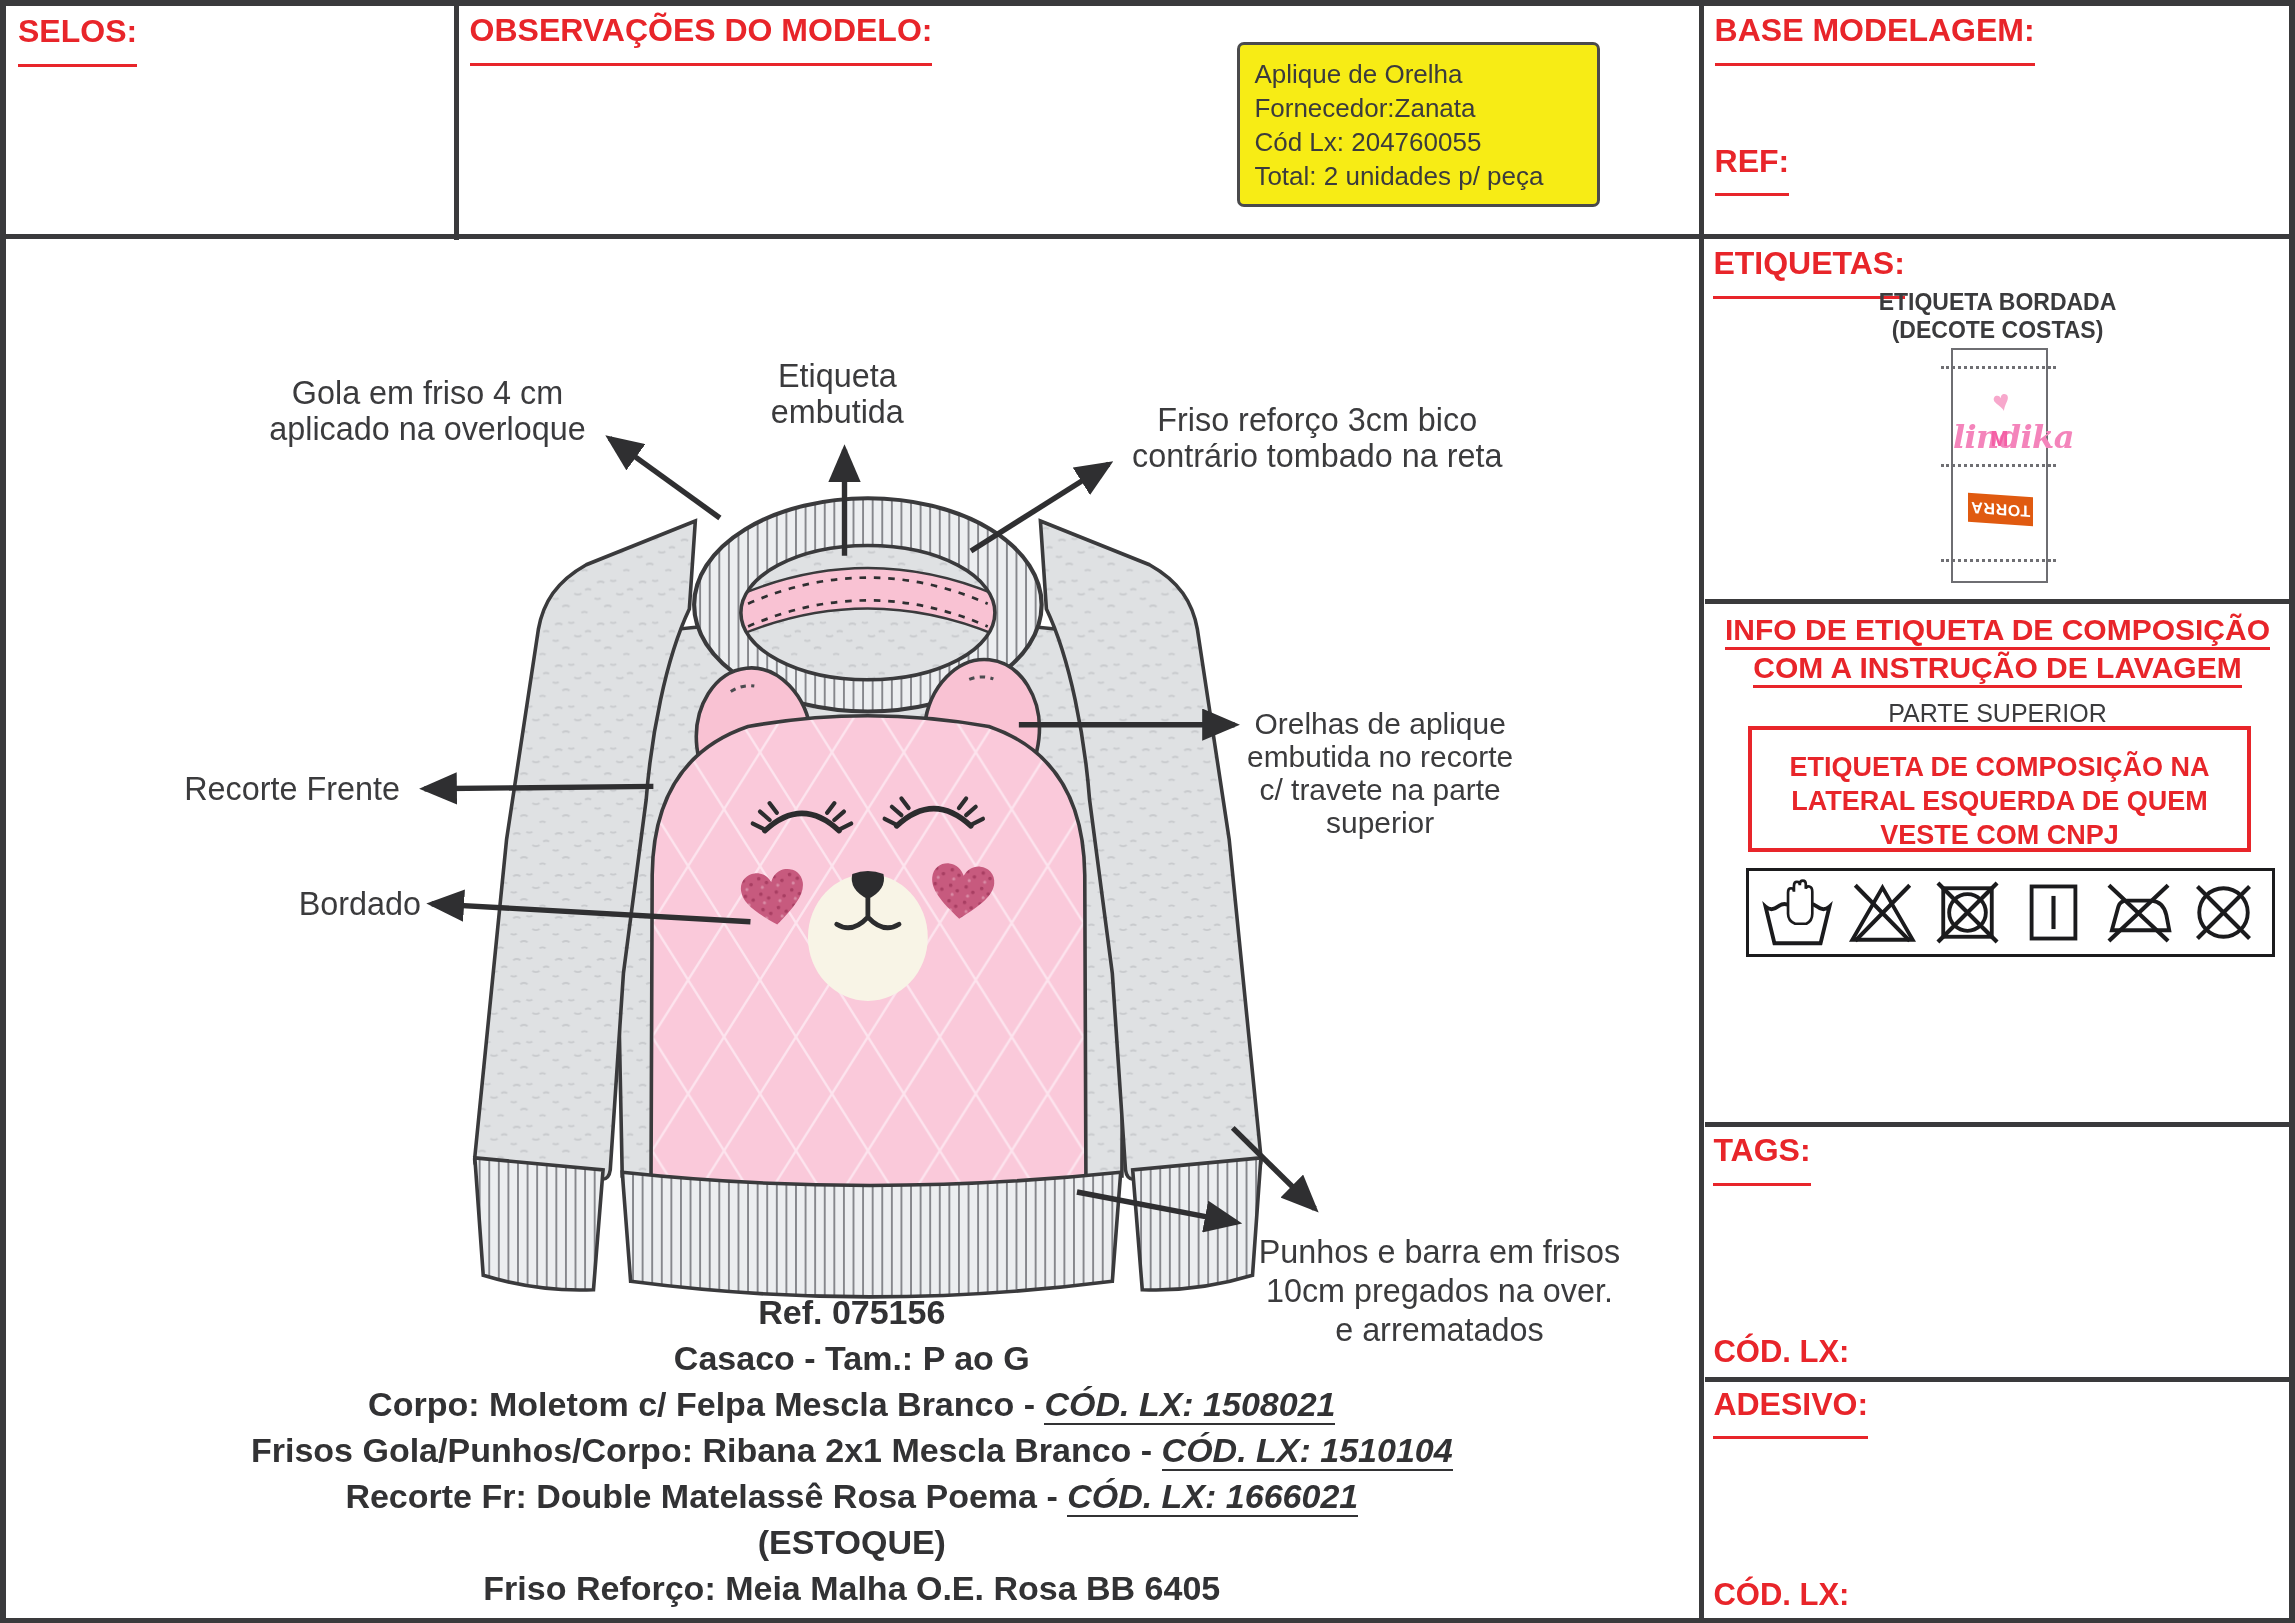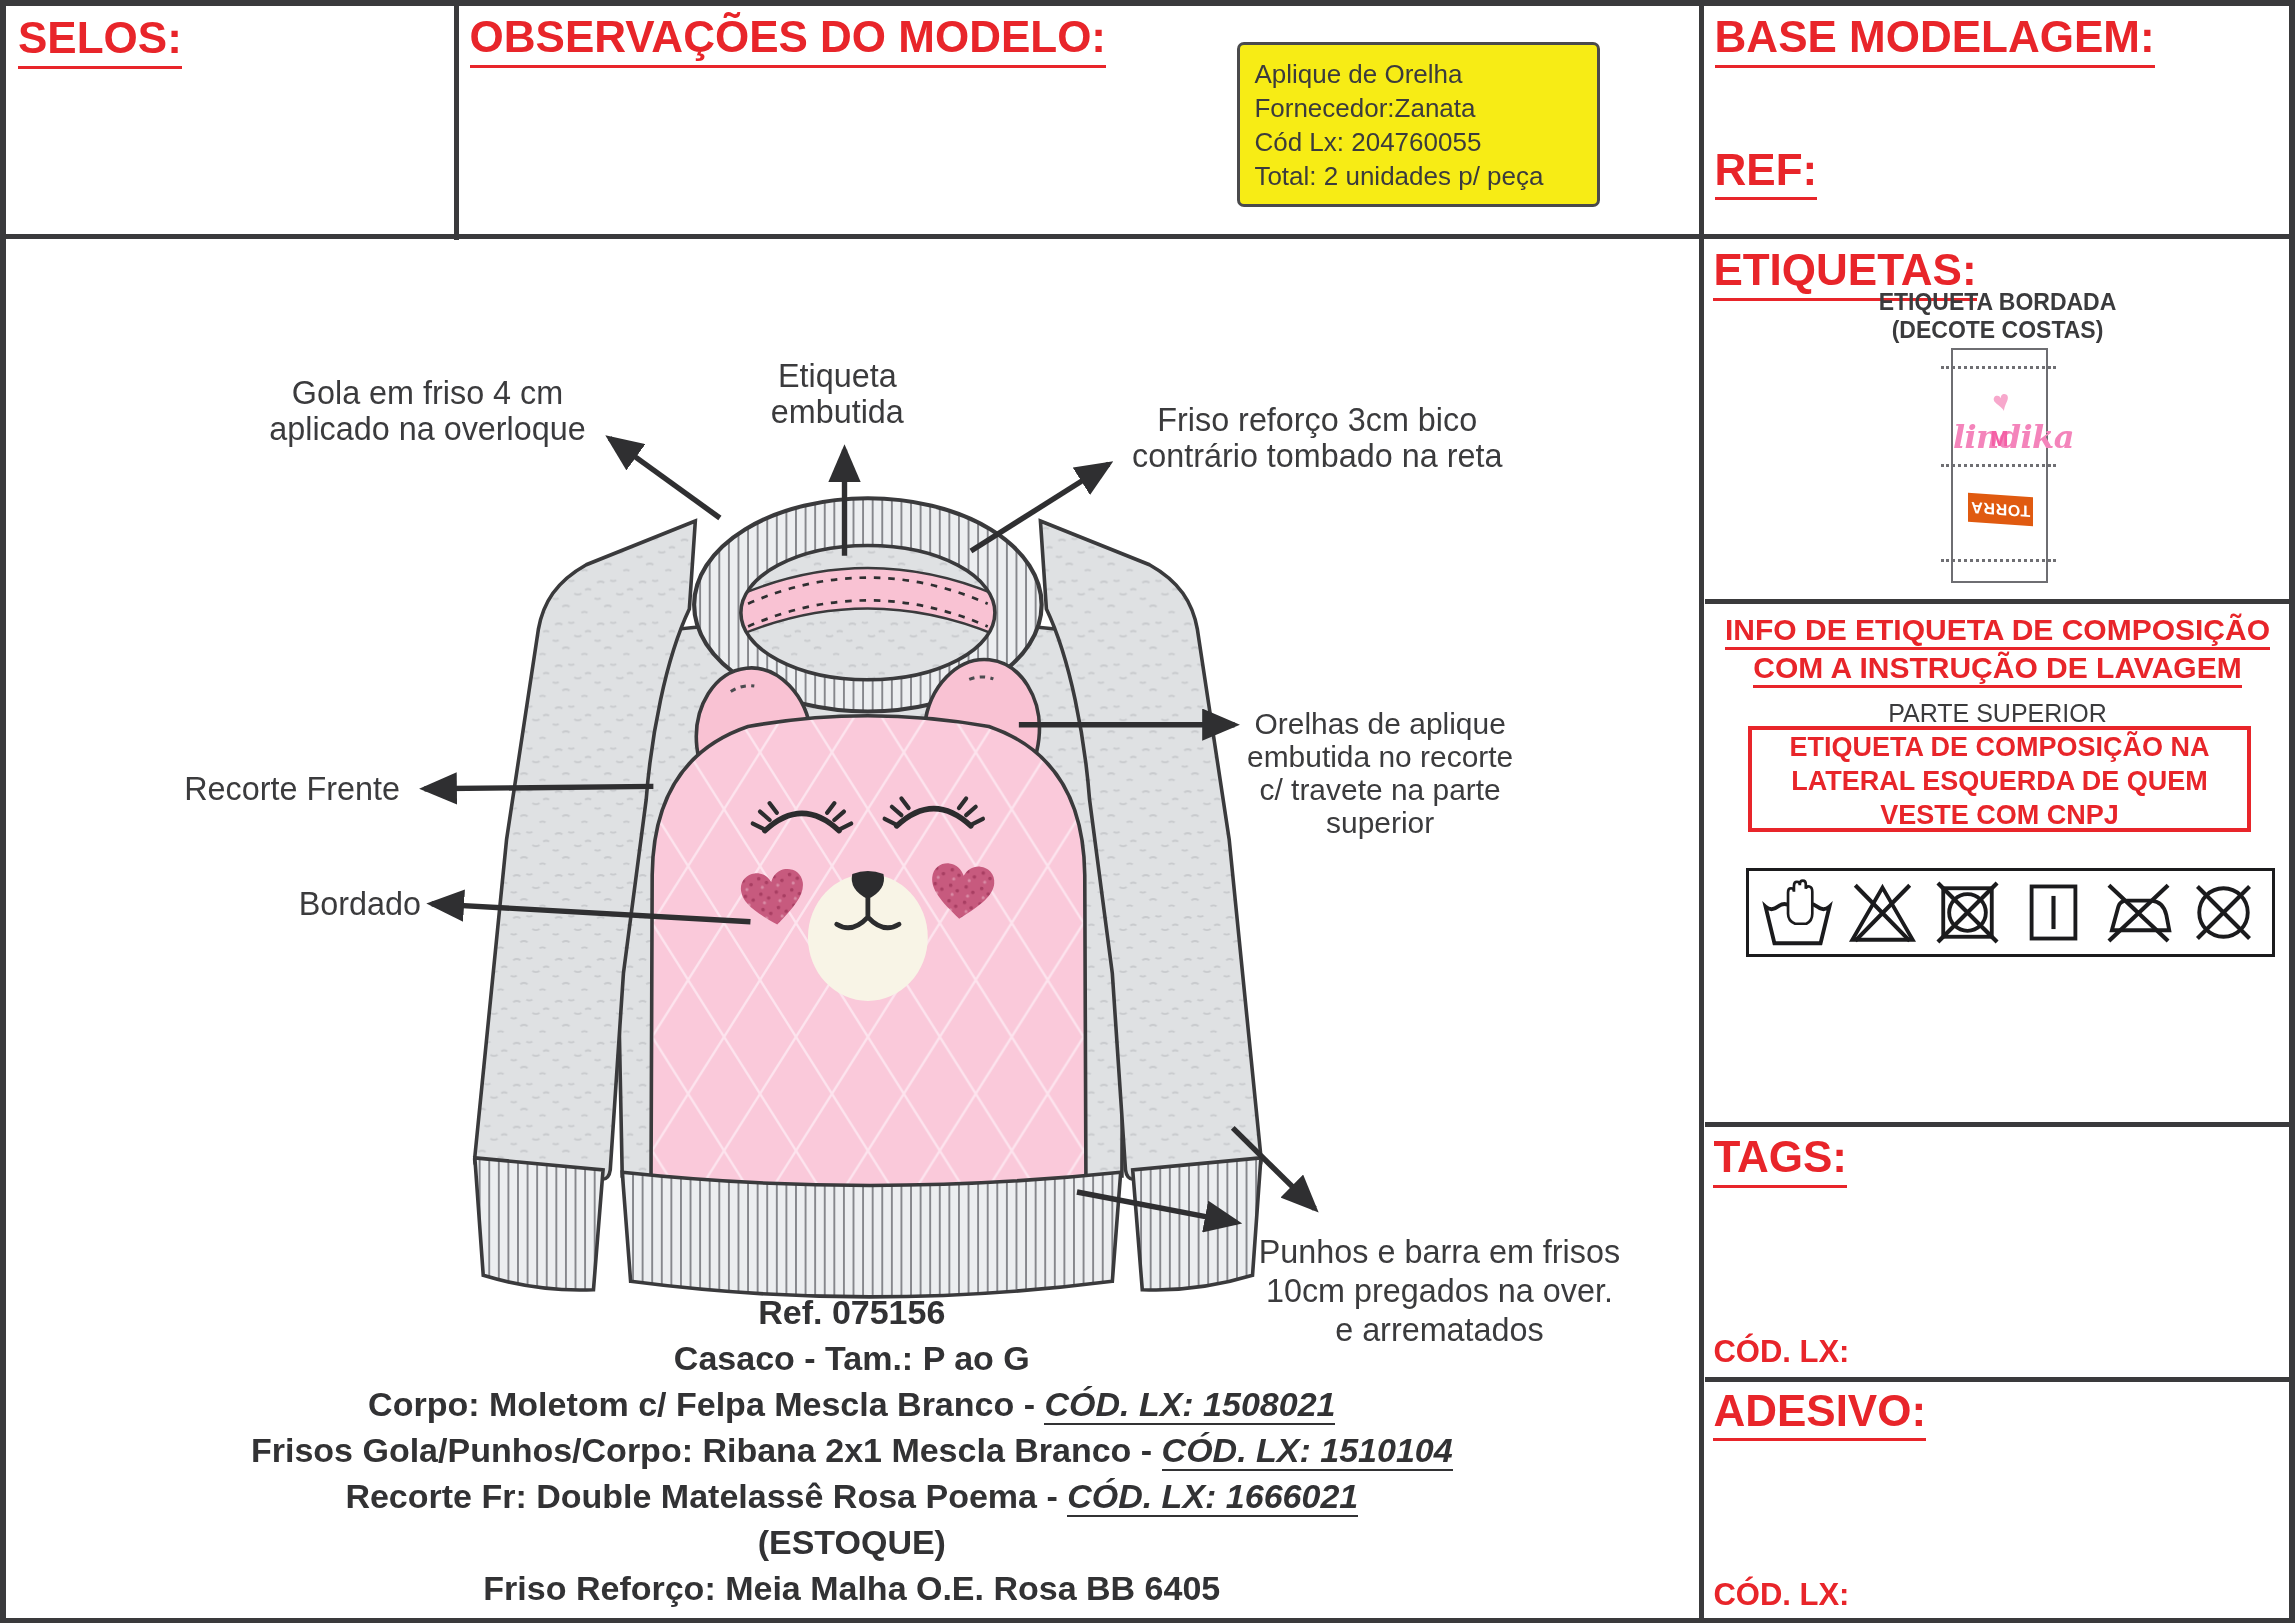--- a/index.html
+++ b/index.html
@@ -5,22 +5,22 @@
   html,body{margin:0;padding:0;}
   body{
     width:2295px;height:1624px;background:#ffffff;overflow:hidden;
     font-family:"Liberation Sans", sans-serif;color:#3b3b3d;
   }
   .page{position:relative;width:2295px;height:1624px;background:#fff;}
   .frame{position:absolute;inset:0;border:6px solid #3a3a3c;}
   .vline,.hline{position:absolute;background:#3a3a3c;}
   .cell{position:absolute;}
   .red-title{
-    display:inline-block;color:#e8252a;font-weight:bold;font-size:44px;line-height:1.08;
-    border-bottom:3.6px solid #e8252a;padding-bottom:4px;
+    display:inline-block;color:#e8252a;font-weight:bold;font-size:32px;line-height:1.08;
+    border-bottom:3.6px solid #e8252a;padding-bottom:15px;
   }
   
   .note{
     position:absolute;background:#f7ec15;border:3px solid #4a4a4c;
     padding:12px 14.4px;font-size:26px;line-height:34px;color:#3b3b3d;
   }
   
   .lbl-sub{position:absolute;text-align:center;font-weight:bold;font-size:23px;line-height:27.6px;color:#3b3b3d;}
   .tag-rect{position:absolute;background:#fff;border:2.4px solid #6e6e72;}
   .fold{position:absolute;border-top:3px dotted #6f6f73;height:0;}
@@ -33,21 +33,21 @@
     background:#e05a10;color:#ffffff;font-weight:bold;font-size:16px;letter-spacing:0.6px;
     display:flex;align-items:center;justify-content:center;
     transform:rotate(180deg) skewY(4deg);
   }
   
   .info-head{position:absolute;width:100%;text-align:center;font-weight:bold;font-size:30px;line-height:38px;color:#e8252a;}
   .info-head span{border-bottom:3.6px solid #e8252a;padding-bottom:1.2px;}
   .part-sup{position:absolute;width:100%;text-align:center;font-weight:normal;font-size:25px;color:#3b3b3d;}
   .red-box{
     position:absolute;border:4.2px solid #e8252a;text-align:center;
-    font-weight:bold;font-size:27px;line-height:34px;color:#e8252a;padding-top:0;
+    font-weight:bold;font-size:27px;line-height:34px;color:#e8252a;padding-top:20px;
   }
   .care-box{position:absolute;border:3px solid #1b1b1d;background:#fff;display:flex;align-items:center;justify-content:space-around;padding:0 6px;}
   .care-box svg{display:block;}
   .cod-lx{position:absolute;color:#e8252a;font-weight:bold;font-size:31px;}
   
   .spec{
     position:absolute;left:4.8px;top:1289px;width:1694px;text-align:center;
     font-weight:bold;font-size:34px;line-height:46px;color:#323234;
   }
   .spec .cod{font-style:italic;border-bottom:2.4px solid #323234;}

